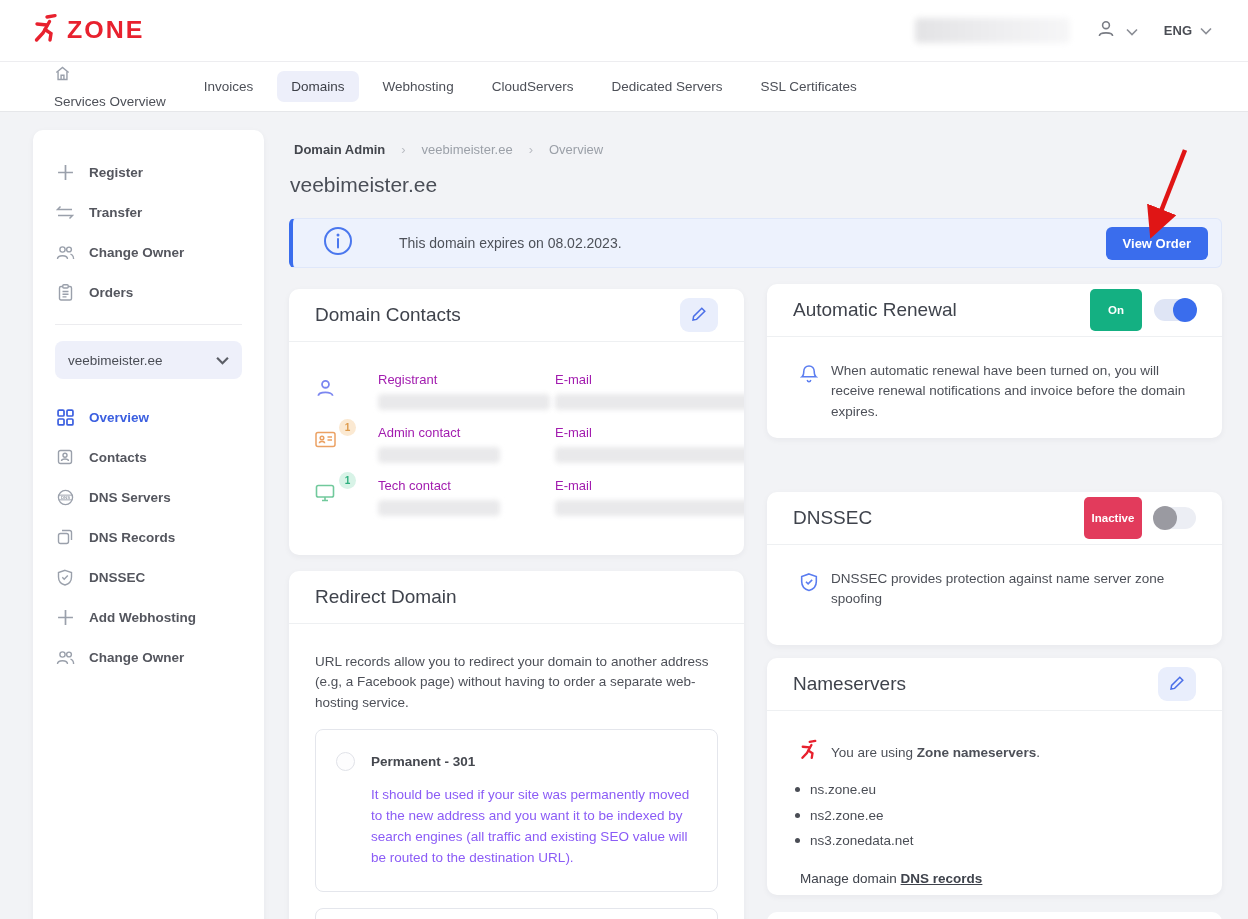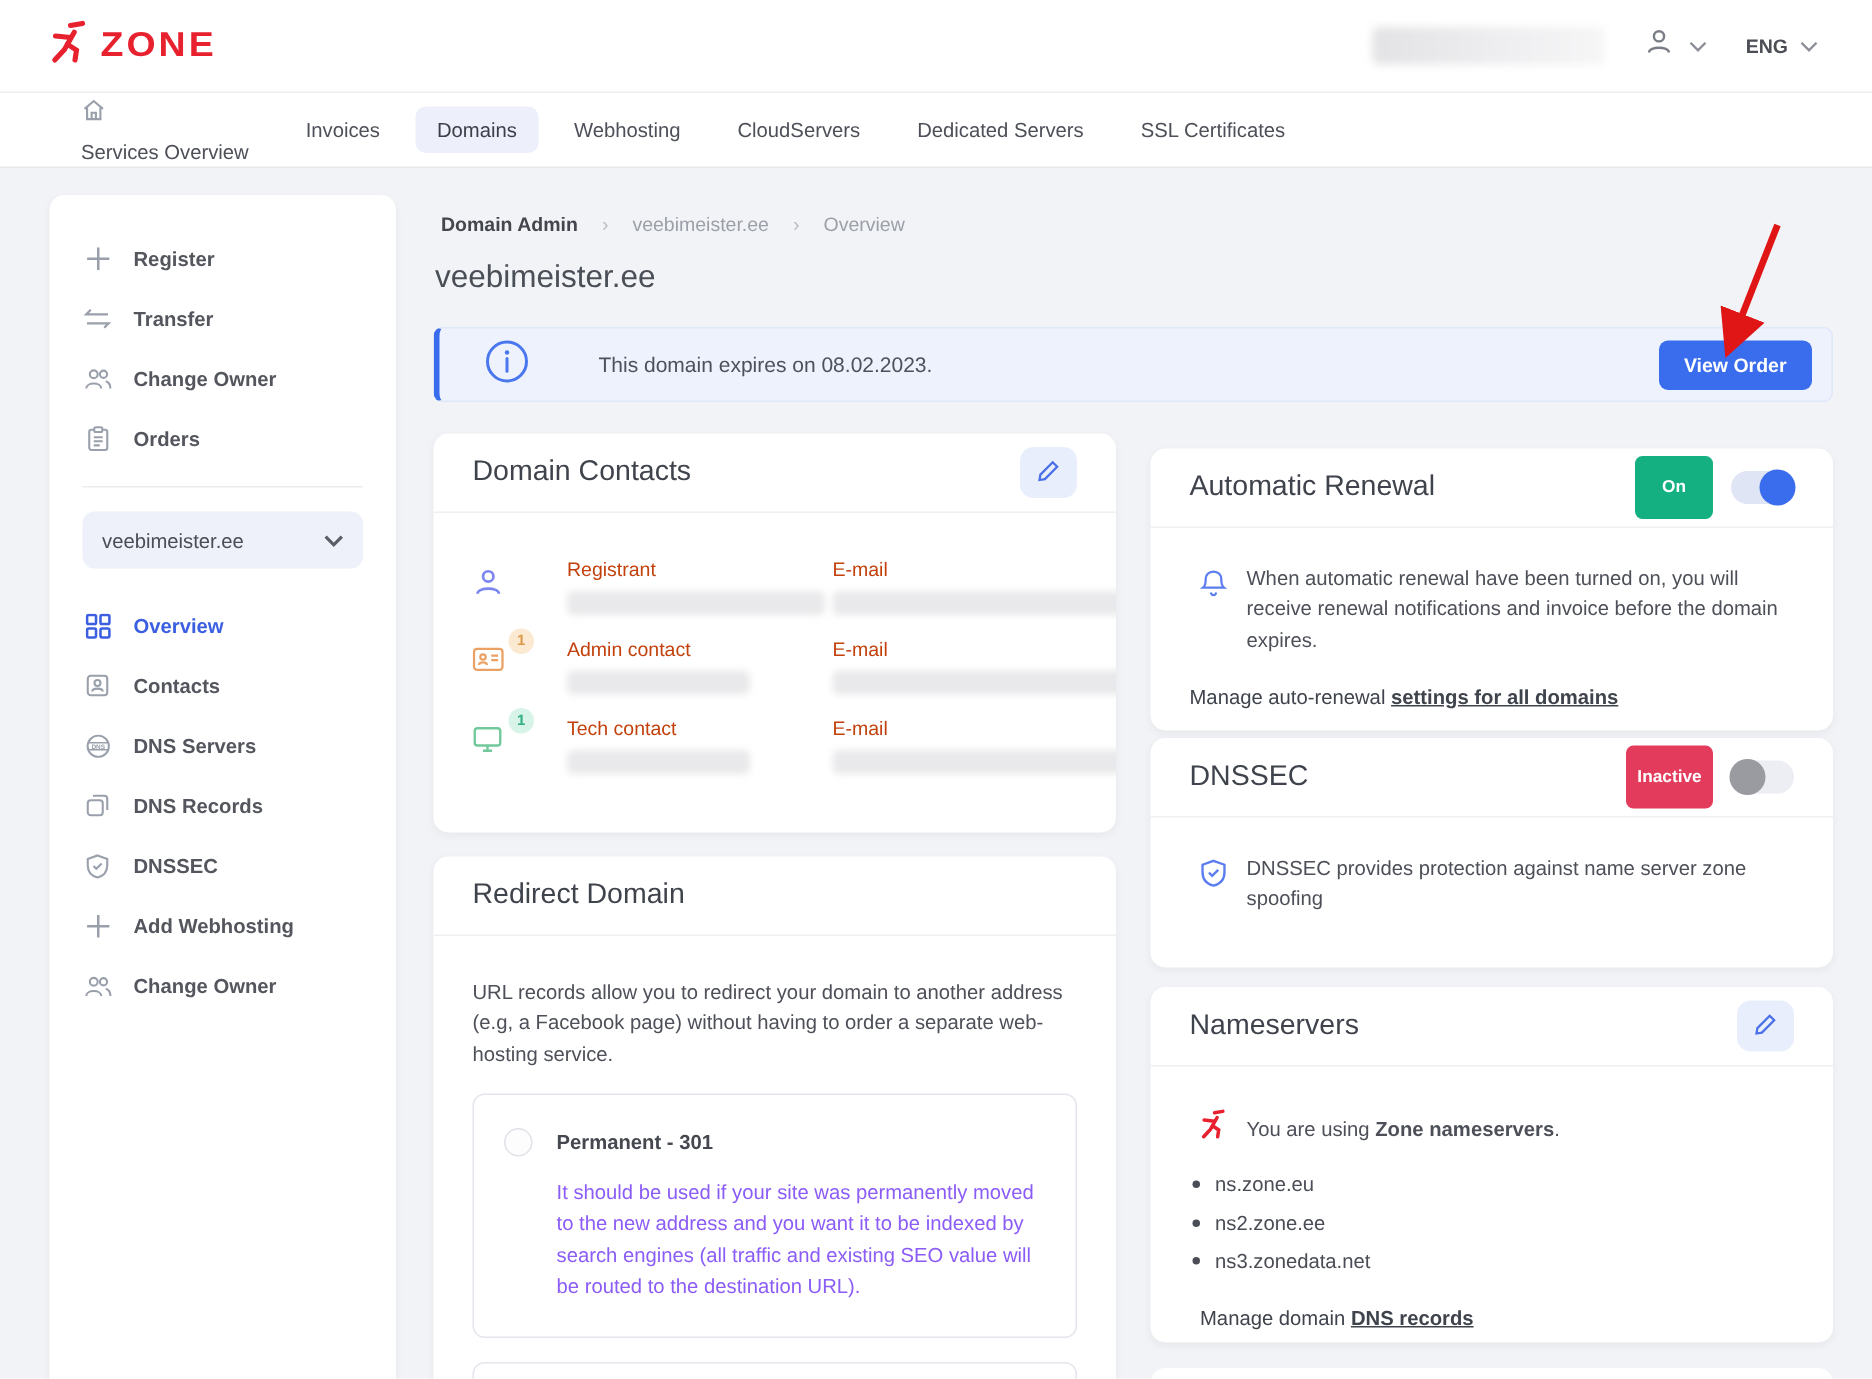--- a/index.html
+++ b/index.html
@@ -73,21 +73,21 @@
   .tgl.off .knob { left:-1px; background:#9a9aa1; }
 
   
   .dc-body { padding:30px 26px 0 26px; }
   .dc-row { display:grid; grid-template-columns:63px 177px 1fr; margin-bottom:15px; }
   .dc-iconcell { position:relative; padding-top:6px; }
   .num-badge { position:absolute; left:24px; top:-6px; width:17px; height:17px; border-radius:50%;
                font-size:10px; font-weight:700; display:flex; align-items:center; justify-content:center; }
   .num-badge.orange { background:#fbe9d2; color:#dd9a4b; }
   .num-badge.green { background:#d8f3e7; color:#2faf7e; }
-  .dc-label { font-size:13px; color:#c2410c; }
+  .dc-label { font-size:13px; color:#a21caf; }
   .blur-bar { height:16px; border-radius:4px; background:#e9e9eb; filter:blur(2.5px); margin-top:7px; }
 
   
   .cb { padding:24px 26px; font-size:13.5px; color:#4d5058; line-height:1.5; }
   .icon-line { display:flex; gap:13px; padding-left:7px; }
   .manage-line { margin-top:18px; color:#3f434c; }
   .manage-line b { text-decoration:underline; }
 
   .ns-list { list-style:none; margin-top:14px; }
   .ns-list li { position:relative; padding-left:17px; margin-bottom:5px; color:#4a4d55; }
@@ -403,21 +403,21 @@
           <span class="opt-label">Permanent - 301</span>
         </div>
         <div class="opt-desc" style="width:330px;">It should be used if your site was permanently moved to the new address and you want it to be indexed by search engines (all traffic and existing SEO value will be routed to the destination URL).</div>
       </div>
       <div class="opt-box">
         
       </div>
     </div>
   </div>
 
-  <div class="card" style="left:767px; top:187px; width:455px; height:188px;">
+  <div class="card" style="left:767px; top:172px; width:455px; height:154px;">
     <div class="card-hd">
       <span class="card-title">Automatic Renewal</span>
       <span class="hd-right">
         <span class="pill on">On</span>
         <span class="tgl on">
             <span class="knob"></span>
           </span>
       </span>
     </div>
     <div class="cb">

